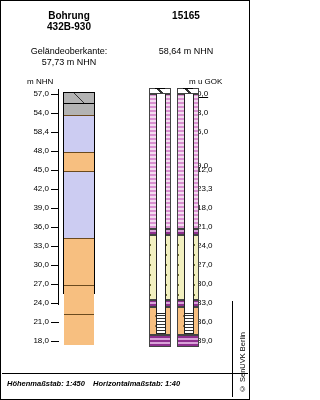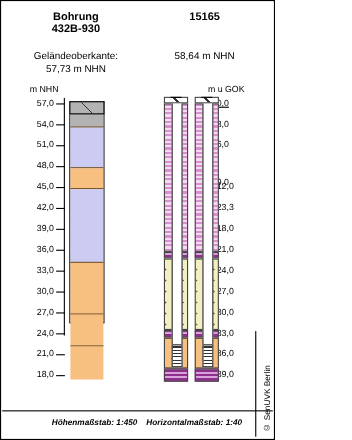--- a/index.html
+++ b/index.html
@@ -83,21 +83,21 @@
       background-image:linear-gradient(45deg,transparent 45%,#333 45% 55%,transparent 55%);}
   .inner-pipe{position:absolute;background:#fff;border-left:1px solid #222;
       border-right:1px solid #222;}
   .inner-screen{position:absolute;background:#fff;border:1px solid #222;
       background-image:repeating-linear-gradient(0deg,transparent 0 2px,#333 2px 3px);}
   .headbar{position:absolute;background:#000;}
 
   
   #footsep{position:absolute;left:1px;right:1px;top:372px;height:1px;background:#000;}
   #foot{position:absolute;left:6px;top:378px;font-size:7.5px;font-style:italic;
-        font-weight:bold;white-space:nowrap;margin-left:40px;}
+        font-weight:bold;white-space:nowrap;}
   #foot span{margin-right:6px;}
   #copy{position:absolute;right:2px;bottom:6px;font-size:7.5px;
         writing-mode:vertical-rl;transform:rotate(180deg);white-space:nowrap;}
   #rightrule{position:absolute;right:16px;top:300px;width:1px;height:96px;background:#000;}
 </style>
 </head>
 <body>
 
 <div id="frame">
 
@@ -120,21 +120,21 @@
   <div class="unitlab" id="unit-left">m NHN</div>
   <div class="unitlab" id="unit-right">m u GOK</div>
 
   <div class="scale" id="scale-left">
     <div class="axisline"></div>
   <div class="tick" style="top: 5px;"></div>
       <div class="tlab" style="top: 0px;">57,0</div>
       <div class="tick" style="top: 24px;"></div>
       <div class="tlab" style="top: 19px;">54,0</div>
       <div class="tick" style="top: 43px;"></div>
-      <div class="tlab" style="top: 38px;">51,0</div>
+      <div class="tlab" style="top: 38px;">58,4</div>
       <div class="tick" style="top: 62px;"></div>
       <div class="tlab" style="top: 57px;">48,0</div>
       <div class="tick" style="top: 81px;"></div>
       <div class="tlab" style="top: 76px;">45,0</div>
       <div class="tick" style="top: 100px;"></div>
       <div class="tlab" style="top: 95px;">42,0</div>
       <div class="tick" style="top: 119px;"></div>
       <div class="tlab" style="top: 114px;">39,0</div>
       <div class="tick" style="top: 138px;"></div>
       <div class="tlab" style="top: 133px;">36,0</div>

